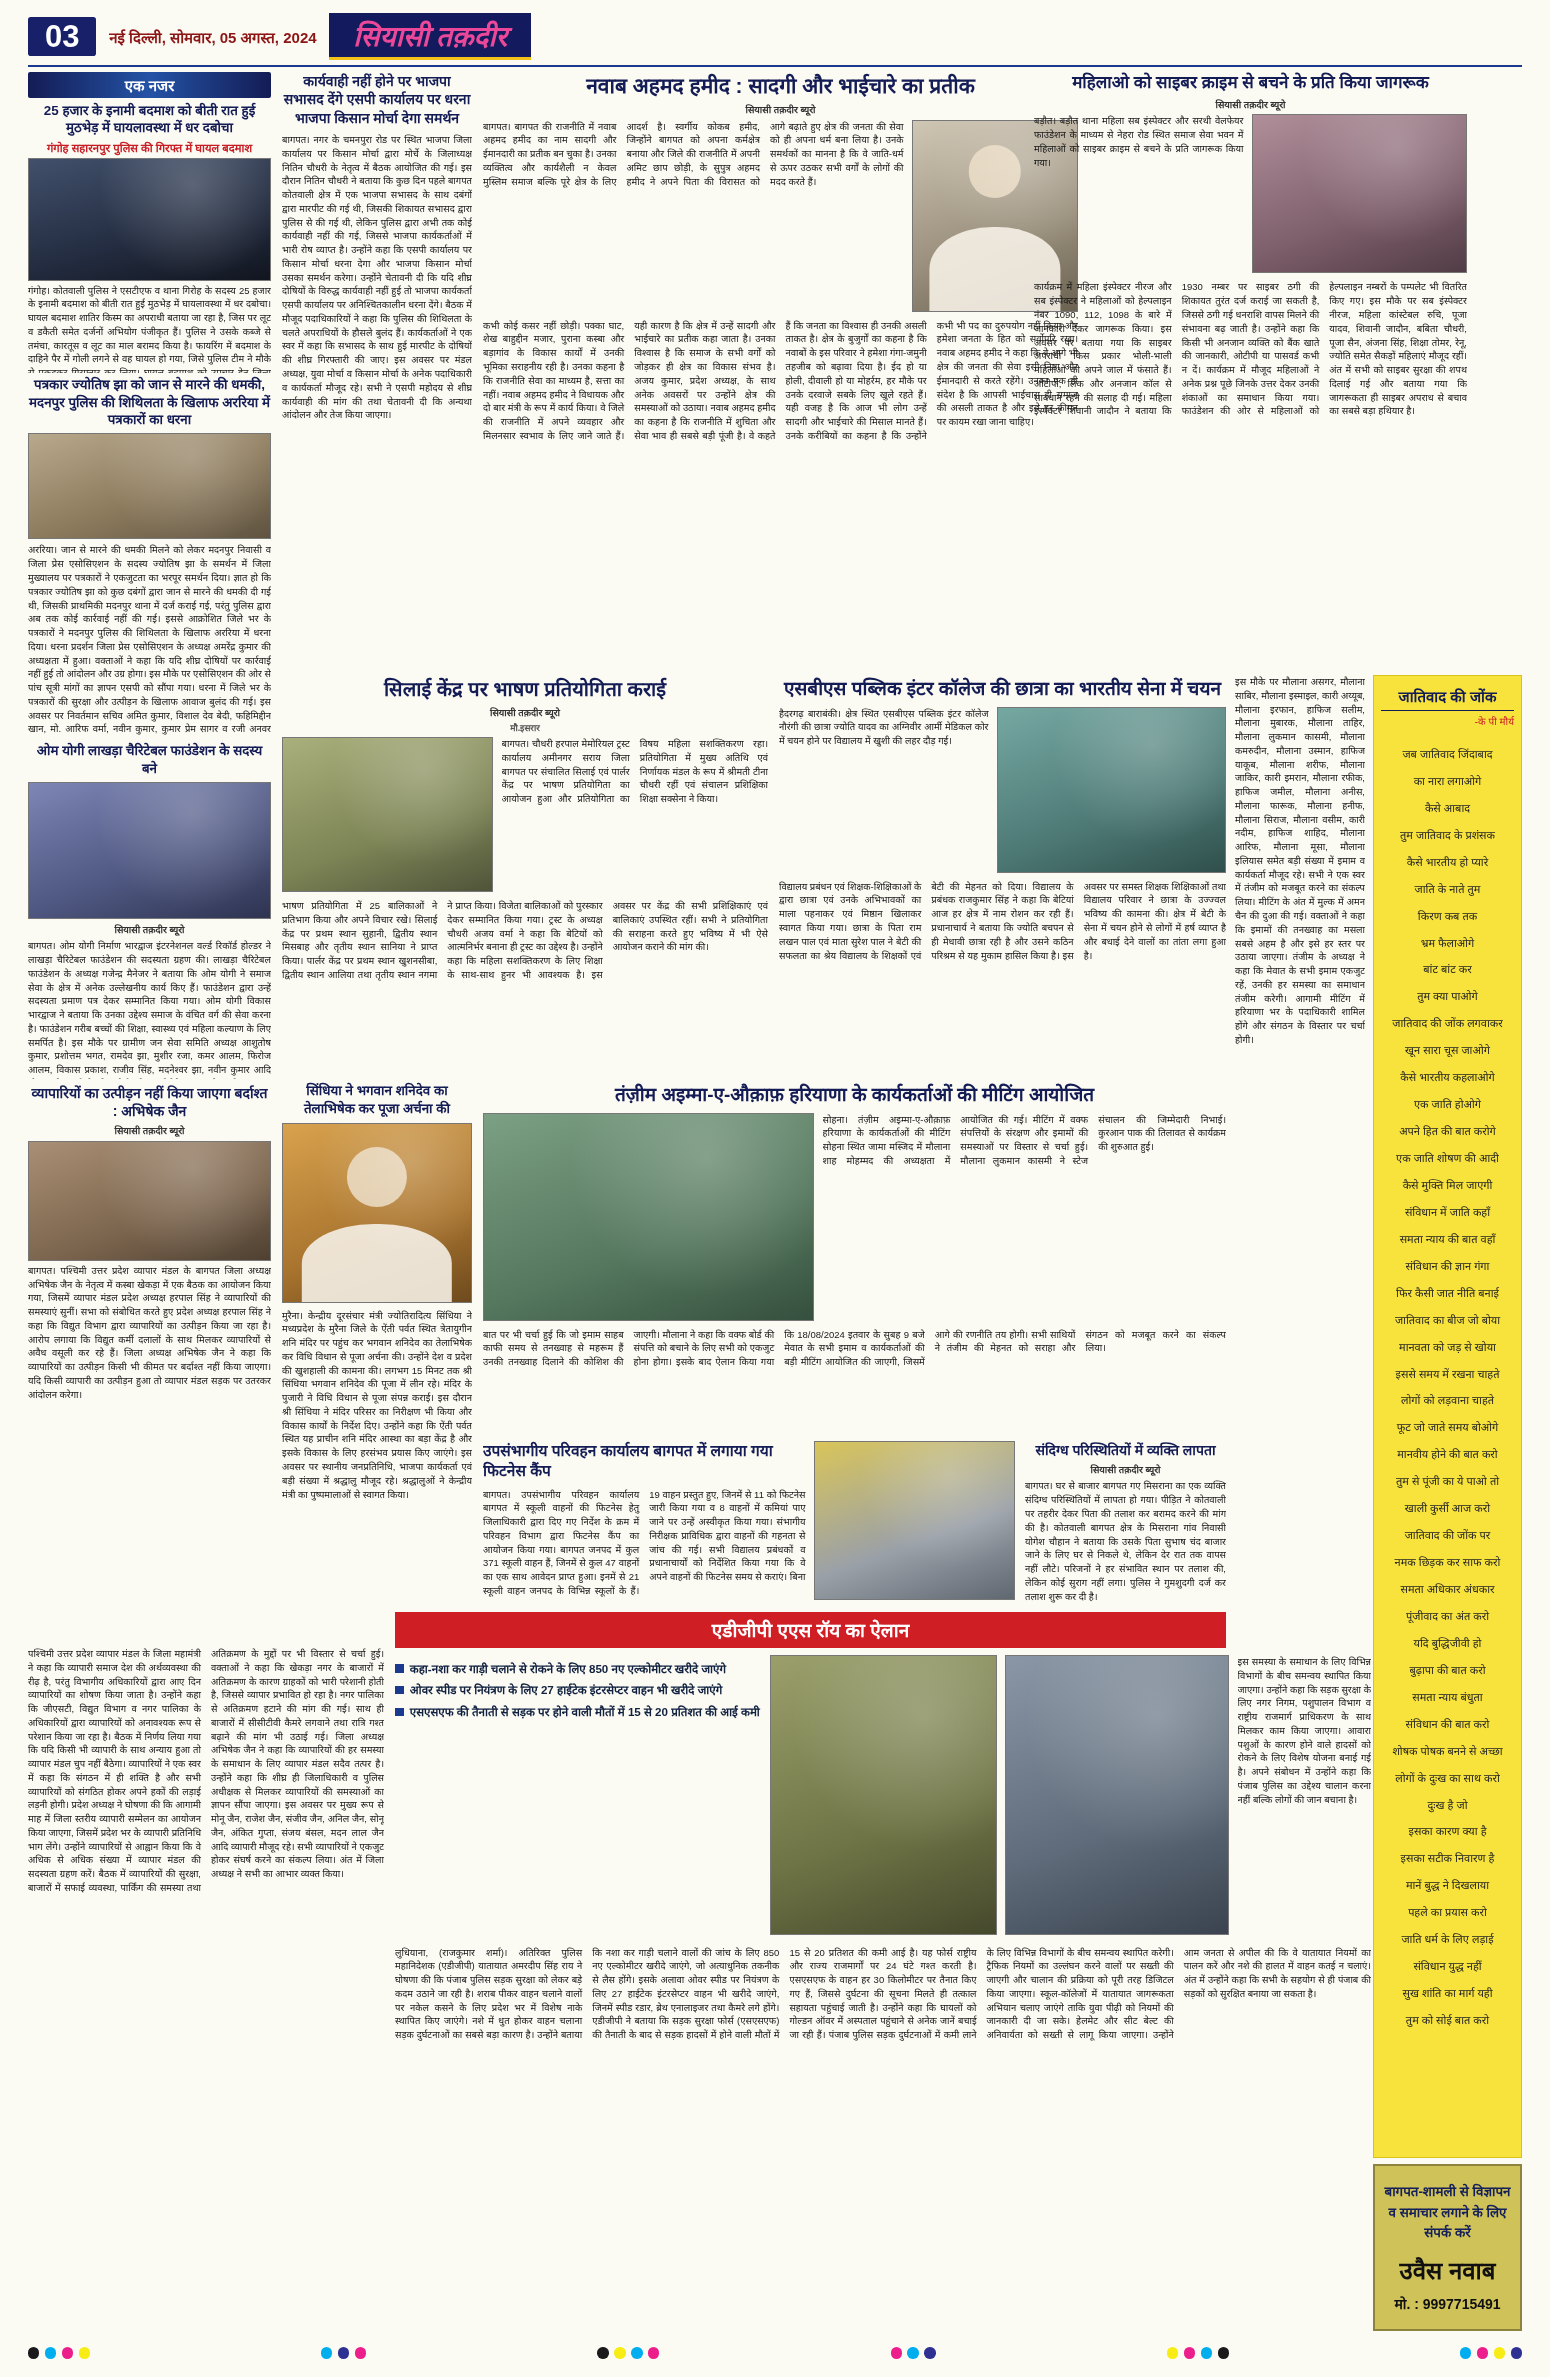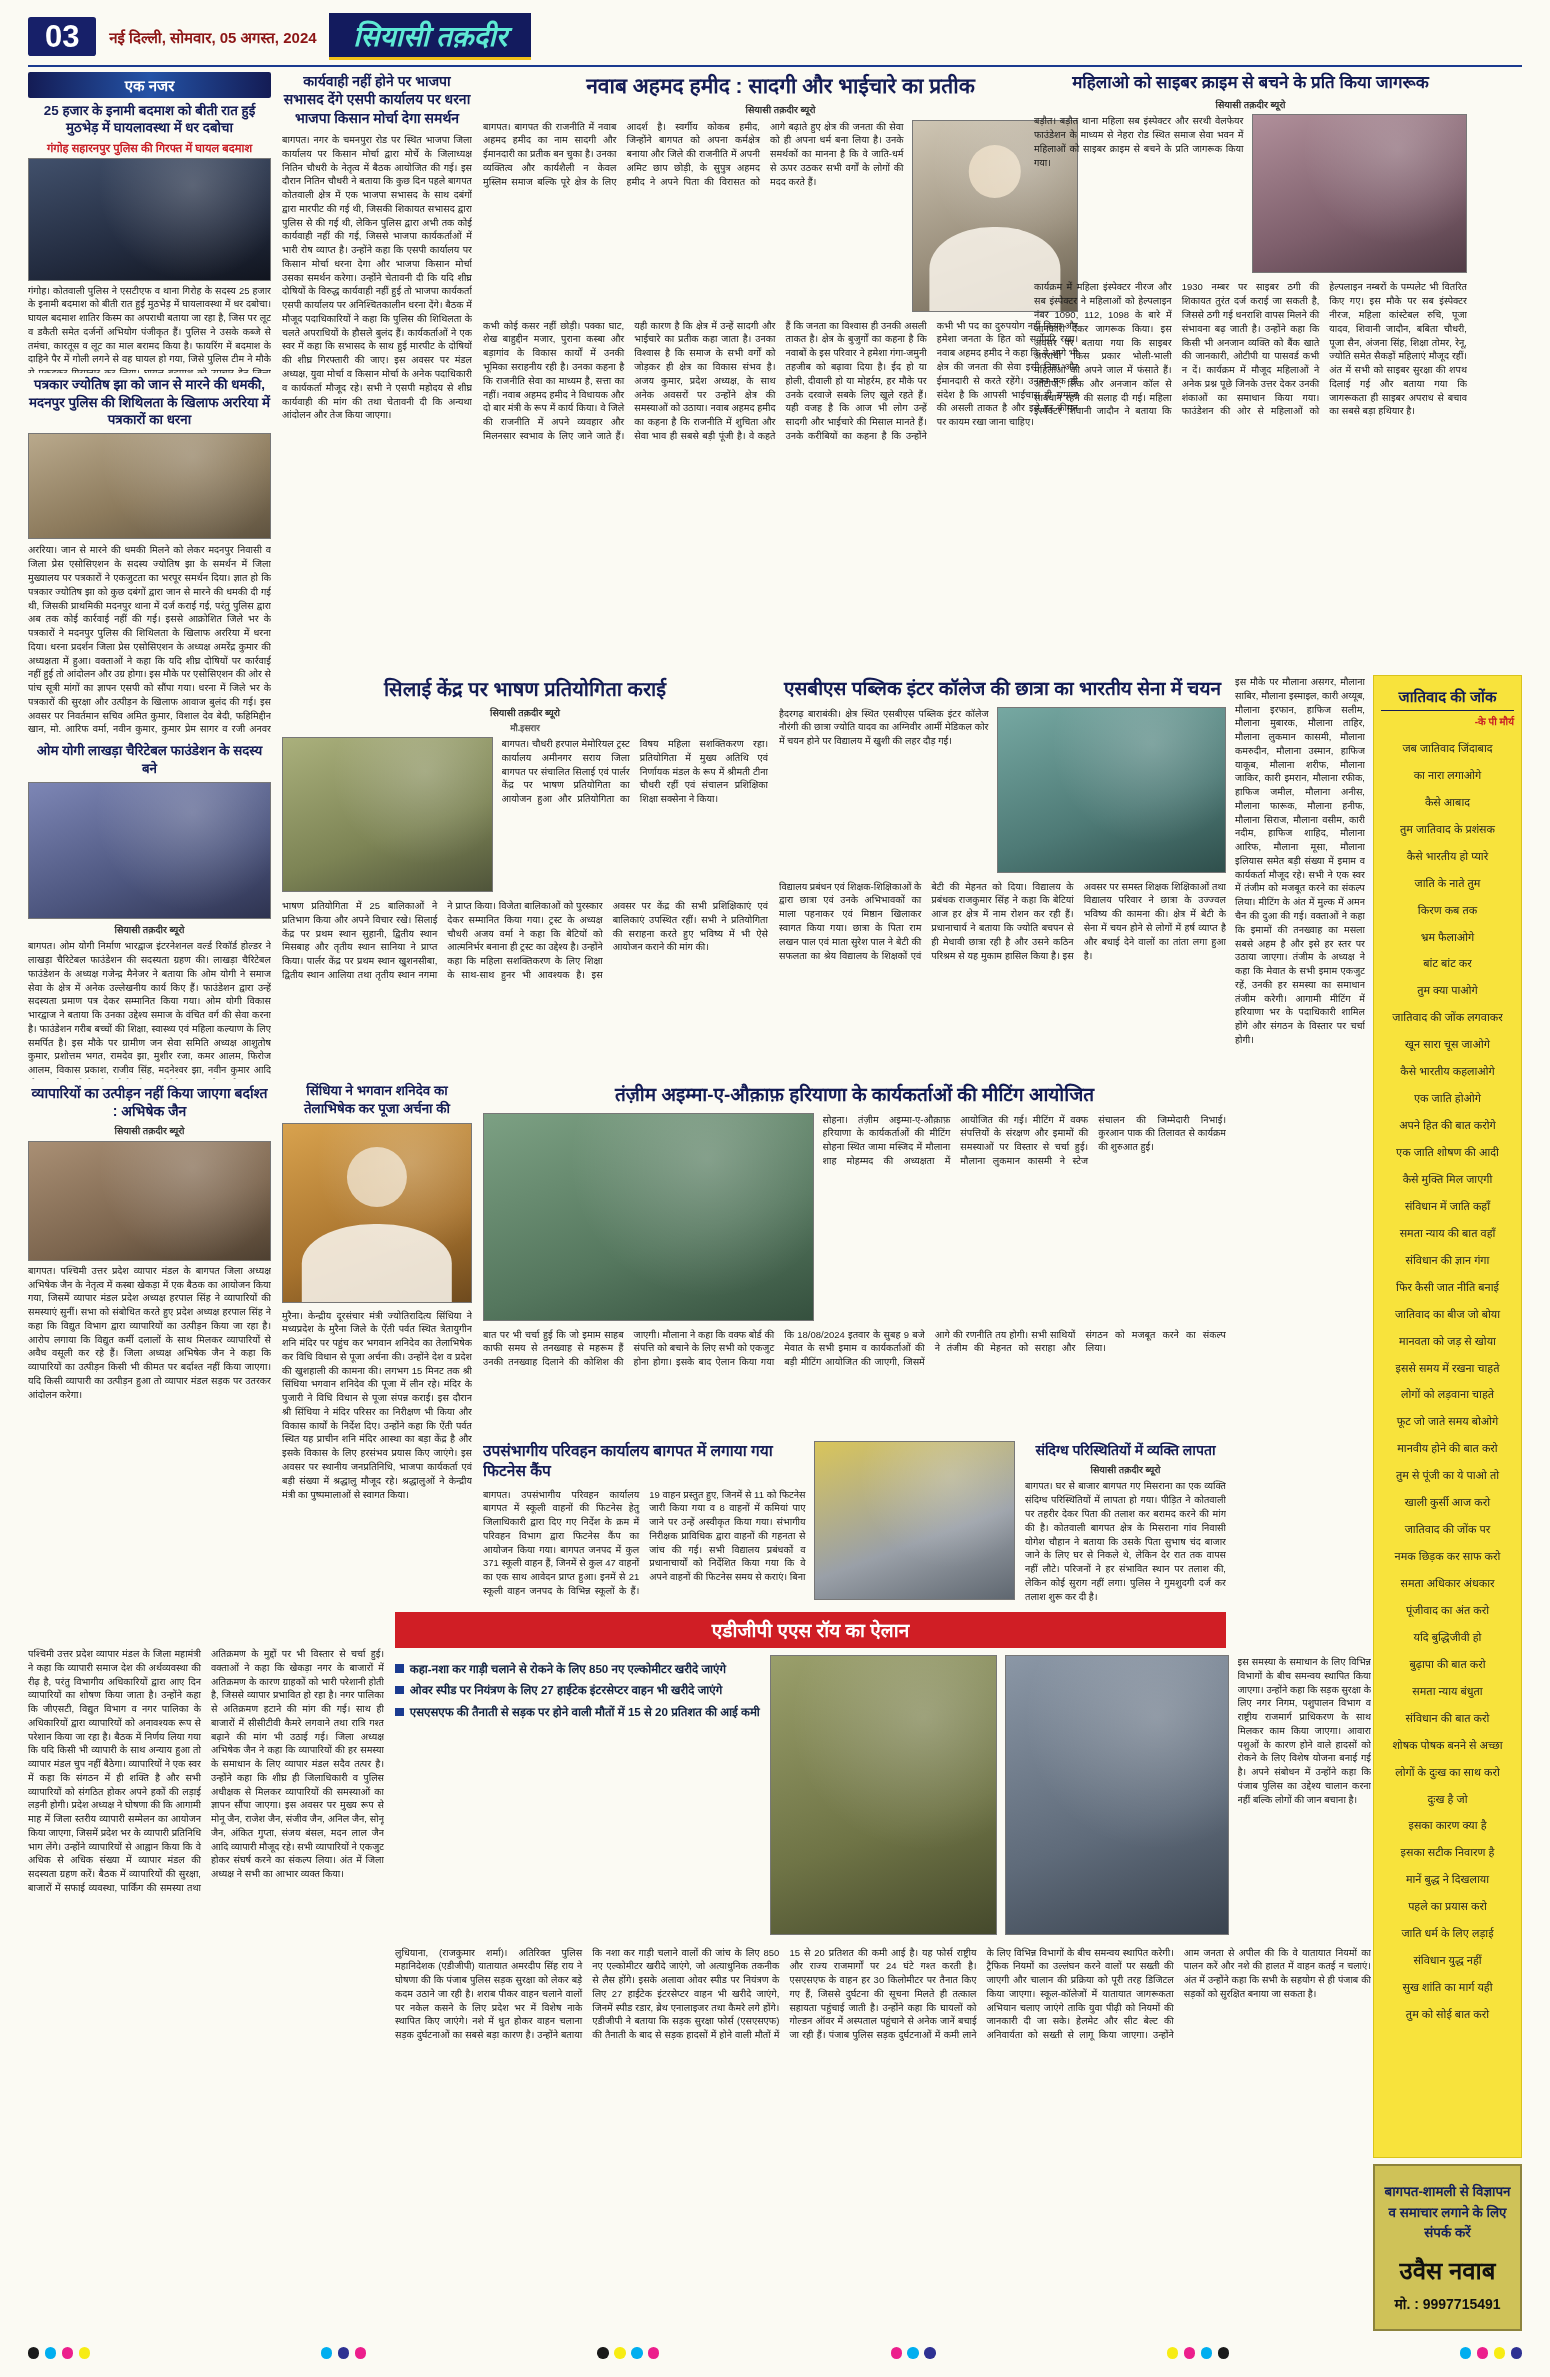--- a/index.html
+++ b/index.html
@@ -5,21 +5,21 @@
 *{margin:0;padding:0;box-sizing:border-box}
 body{background:#d8d7d1;font-family:"Liberation Sans","DejaVu Sans",sans-serif}
 .page{position:relative;width:1550px;height:2377px;margin:0 auto;background:#fbfaf3;color:#1b1b1b;overflow:hidden}
 .abs{position:absolute}
 .mast{display:flex;align-items:center;gap:12.7px}
 .pageno{background:#172069;color:#fff;font-size:31px;font-weight:bold;padding:1.4px 17px;border-radius:2.8px}
 .mdate{color:#8c1515;font-weight:bold;font-size:15px;white-space:nowrap}
 .secmid{flex:1;display:flex;align-items:center;gap:11.3px;min-width:0}
 .cyl{flex:1;height:6.3px;border-top:2.1px solid #00b3e3;border-bottom:2.1px solid #00b3e3}
 .secname{color:#0b57a4;font-weight:bold;font-size:25px;white-space:nowrap}
-.paperbox{background:#131b5e;color:#5eead4;font-family:"Liberation Serif","DejaVu Serif",serif;font-style:italic;font-weight:bold;font-size:28px;padding:2.8px 24px;border-bottom:3.5px solid #f3c21a;white-space:nowrap}
+.paperbox{background:#131b5e;color:#ec4899;font-family:"Liberation Serif","DejaVu Serif",serif;font-style:italic;font-weight:bold;font-size:28px;padding:2.8px 24px;border-bottom:3.5px solid #f3c21a;white-space:nowrap}
 .topline{border-top:2.8px solid #1a3a8f}
 .art{position:absolute;overflow:hidden}
 .hd{font-weight:bold;color:#141c55;line-height:1.32}
 .hd.c{text-align:center}
 .f19{font-size:13.4px}.f20{font-size:14px}.f22{font-size:15.5px}.f24{font-size:17px}.f27{font-size:19px}.f28{font-size:20px}.f30{font-size:21px}
 .sub{color:#c81d25;font-weight:bold;font-size:11.3px;text-align:center;margin:2.8px 0}
 .by{font-weight:bold;font-size:9.5px;color:#333;text-align:center;margin:3.5px 0}
 .dl{font-weight:bold;font-size:8.8px;color:#555;text-align:center;margin-bottom:2.8px}
 .bt{font-size:9.5px;line-height:1.45;text-align:justify;color:#191919;overflow:hidden}
 .c2{column-count:2;column-gap:10px}.c3{column-count:3;column-gap:10px}.c4{column-count:4;column-gap:10px}.c5{column-count:5;column-gap:10px}
@@ -40,21 +40,21 @@
 .ph10{background:linear-gradient(160deg,#b08f9a,#7e5f6c 60%,#513c46)}
 .ph11{background:linear-gradient(160deg,#cfc6b4,#9a8f7c 60%,#6b6252)}
 .ph12{background:linear-gradient(160deg,#9a9f6b,#6f7446 60%,#45492c)}
 .ph13{background:linear-gradient(160deg,#8b97a6,#5f6b7a 60%,#3a434f)}
 .secbar{background:linear-gradient(90deg,#141c55,#2453a6 50%,#141c55);color:#fff;font-weight:bold;font-size:15px;text-align:center;padding:2.8px 0;border-radius:2.1px;margin-bottom:4.2px}
 .kicker{background:#d01e25;color:#fff;font-weight:bold;font-size:19px;text-align:center;padding:5px 0;margin-bottom:7px;width:831px}
 .bul{display:flex;gap:6.3px;margin:5.6px 0;font-weight:bold;color:#10203f;font-size:11.6px;line-height:1.4;text-align:left}
 .bul::before{content:"";flex:none;width:8.5px;height:8.5px;background:#1a3a8f;margin-top:3.5px}
 .poem{background:#f8e33c;padding:10px 7px 7px;text-align:center;border:0.7px solid #d9c31a}
 .poem-t{font-weight:bold;font-size:15px;color:#141c55;border-bottom:1.4px solid #141c55;padding-bottom:4.2px;margin-bottom:2.8px}
-.poem-a{color:#c81d25;font-weight:bold;font-size:10px;text-align:right;margin-bottom:7px}
+.poem-a{color:#c81d25;font-weight:normal;font-size:10px;text-align:right;margin-bottom:13px}
 .poem-l{white-space:pre-line;font-size:11px;line-height:2.45;color:#222}
 .contact{background:#cfc258;border:2.1px solid #8d833c;text-align:center;padding:8.5px 5.6px;display:flex;flex-direction:column;justify-content:center;gap:8.5px}
 .c-h{font-size:13.4px;font-weight:bold;color:#15205a;line-height:1.55}
 .c-n{font-size:24px;font-weight:bold;color:#101010}
 .c-p{font-size:14px;font-weight:bold;color:#101010}
 .regrow{display:flex;justify-content:space-between;align-items:center}
 .cl{display:flex;gap:5.6px}
 .dot{width:11.3px;height:11.3px;border-radius:50%}
 </style>
 </head>

